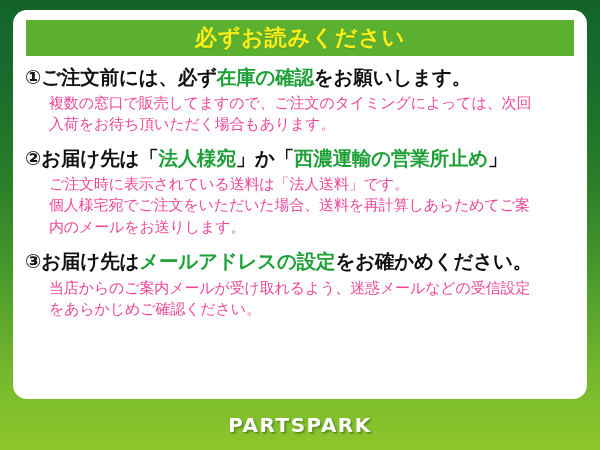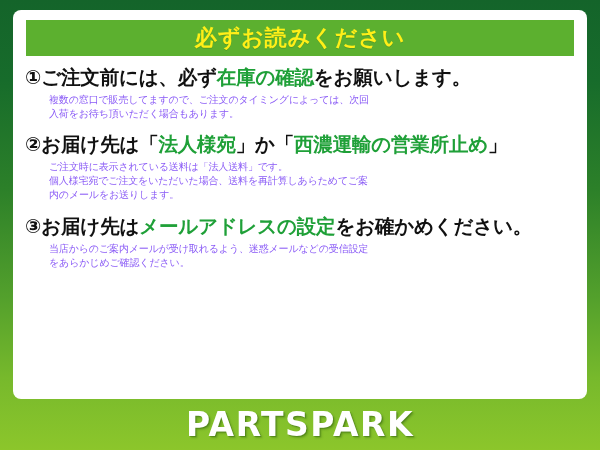--- a/index.html
+++ b/index.html
@@ -32,21 +32,21 @@
   }
 
   
   .card {
     position: absolute;
     left: 13px;
     top: 10px;
     width: 574px;
     height: 389px;
     background: #ffffff;
-    border-radius: 8px;
+    border-radius: 14px;
     box-sizing: border-box;
     overflow: hidden;
   }
 
   
   .banner {
     position: absolute;
     left: 13px;
     top: 10px;
     width: 548px;
@@ -92,22 +92,22 @@
     color: #1fa038;
   }
   .item-heading .num {
     font-size: 19.5px;
   }
   .heading-line2 {
     padding-left: 19px;
   }
 
   .item-detail {
-    color: #8b5cf6;
-    font-size: 10px;
+    color: #ec4899;
+    font-size: 15px;
     line-height: 1.42;
     letter-spacing: -0.15px;
     padding-left: 24px;
     margin-top: 2px;
     white-space: nowrap;
   }
 
   
   .item-1 .item-detail { margin-top: 3px; }
   .item-2 { margin-top: 12px; }
@@ -121,21 +121,21 @@
     left: 0;
     bottom: 0;
     width: 600px;
     height: 51px;
     display: flex;
     align-items: center;
     justify-content: center;
   }
   .brand {
     color: #ffffff;
-    font-size: 33px;
+    font-size: 20px;
     font-weight: bold;
     letter-spacing: 1.5px;
     line-height: 1;
     text-shadow: 1px 1px 0 rgba(60,110,20,0.45),
                  2px 2px 2px rgba(50,95,15,0.35);
   }
 </style>
 </head>
 <body>
 

